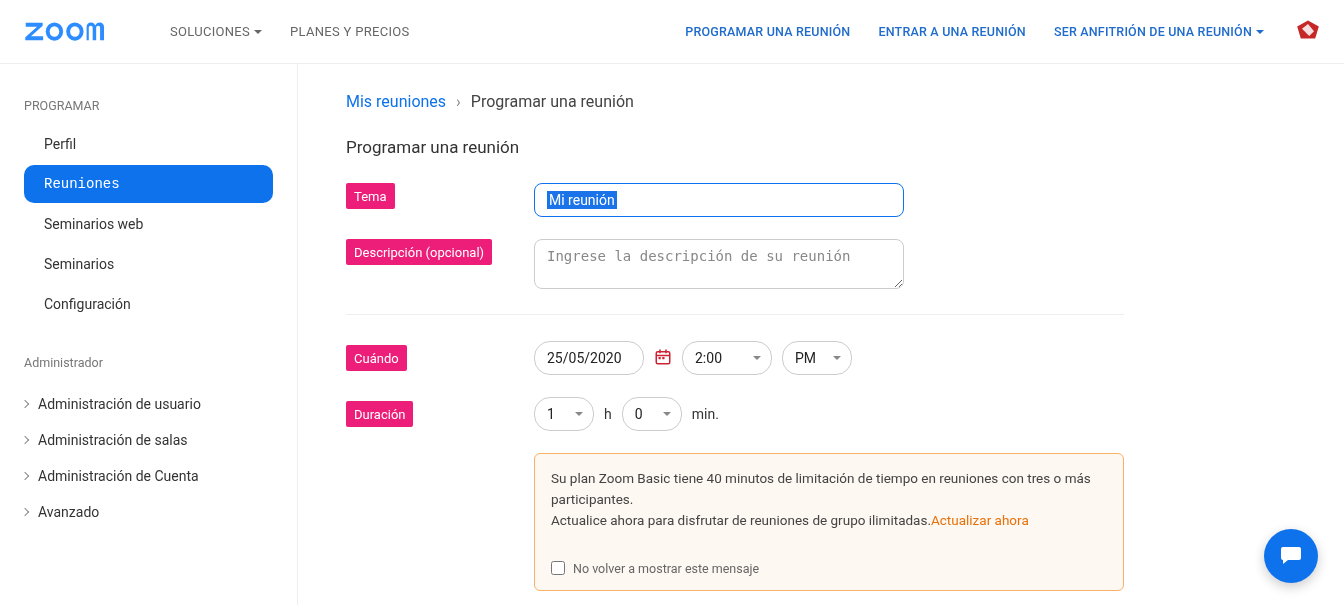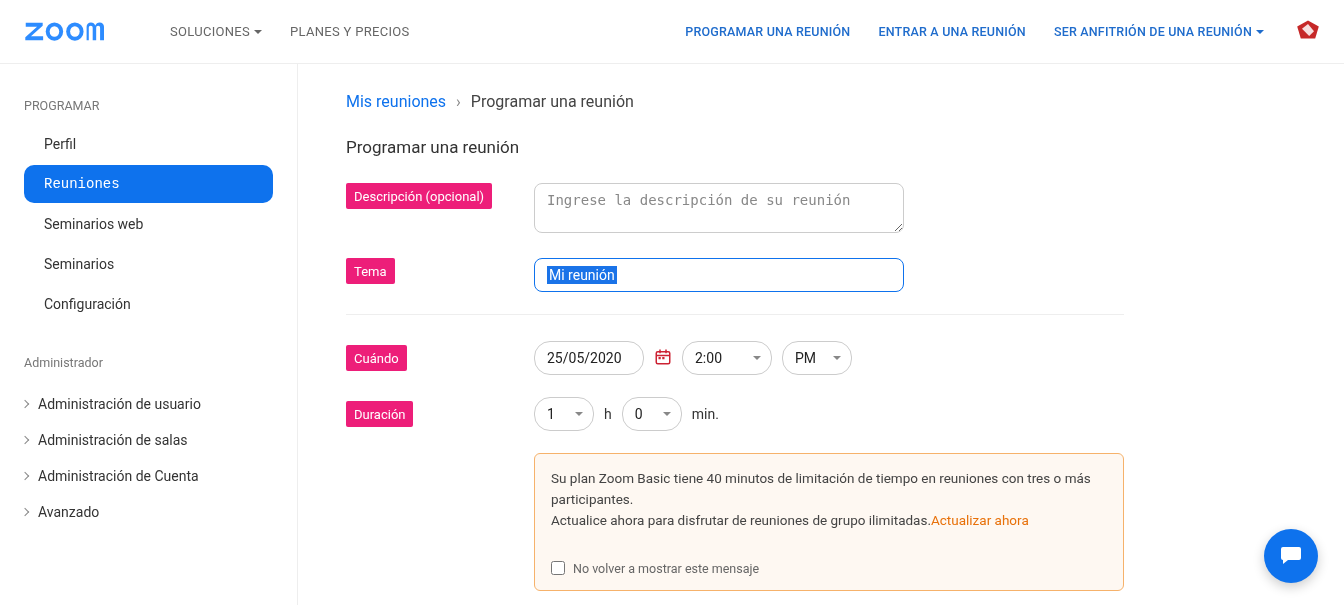--- a/index.html
+++ b/index.html
@@ -153,35 +153,35 @@
     <div class="crumbs">
       <span class="crumb-link">Mis reuniones</span>
       <span class="crumb-sep">›</span>
       <span class="crumb-cur">Programar una reunión</span>
     </div>
 
     <div class="page-title">Programar una reunión</div>
 
     <div class="frow">
       <div class="flabel-wrap">
-        <span class="highlight-box"><span>Descripción (opcional)</span></span>
-      </div>
-      <div class="fcontrol">
-        <textarea class="ta-input" placeholder="Ingrese la descripción de su reunión" style=""></textarea>
-      </div>
-    </div>
-
-    <div class="frow">
-      <div class="flabel-wrap">
         <span class="highlight-box"><span>Tema</span></span>
       </div>
       <div class="fcontrol">
         <div class="txt-fake">
           <span class="selected">Mi reunión</span>
         </div>
+      </div>
+    </div>
+
+    <div class="frow">
+      <div class="flabel-wrap">
+        <span class="highlight-box"><span>Descripción (opcional)</span></span>
+      </div>
+      <div class="fcontrol">
+        <textarea class="ta-input" placeholder="Ingrese la descripción de su reunión" style=""></textarea>
       </div>
     </div>
 
     <hr class="hr">
 
     <div class="frow" style="align-items:center;">
       <div class="flabel-wrap">
         <span class="highlight-box"><span>Cuándo</span></span>
       </div>
       <div class="fcontrol sel-group">

